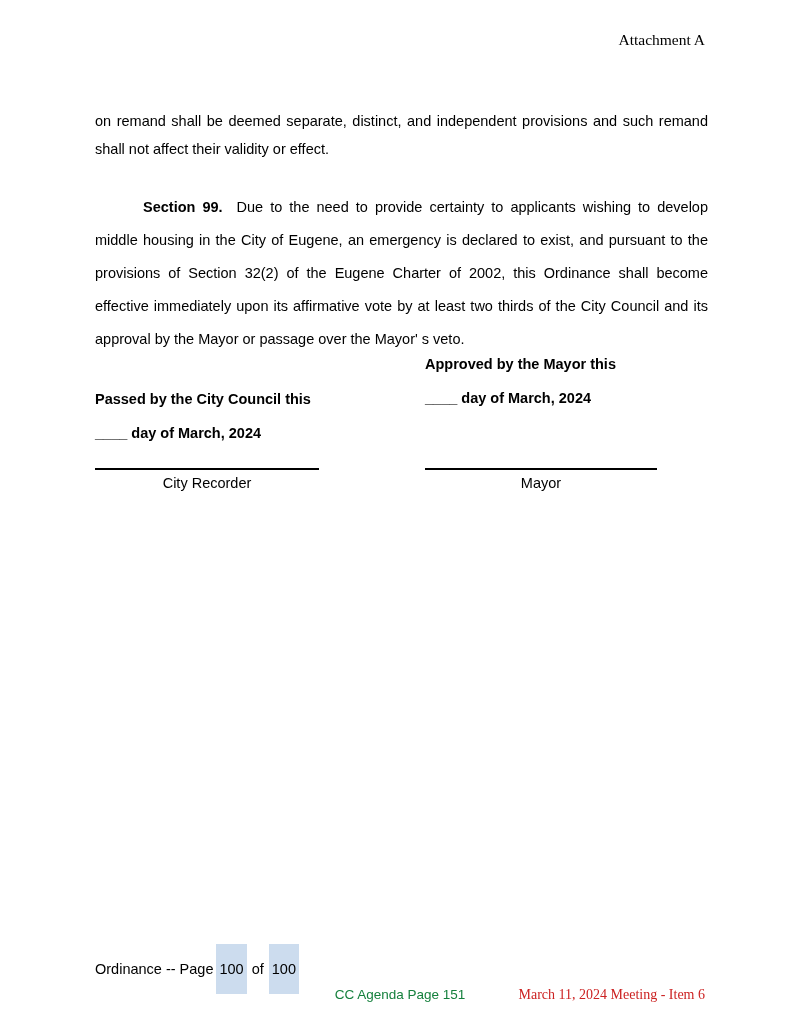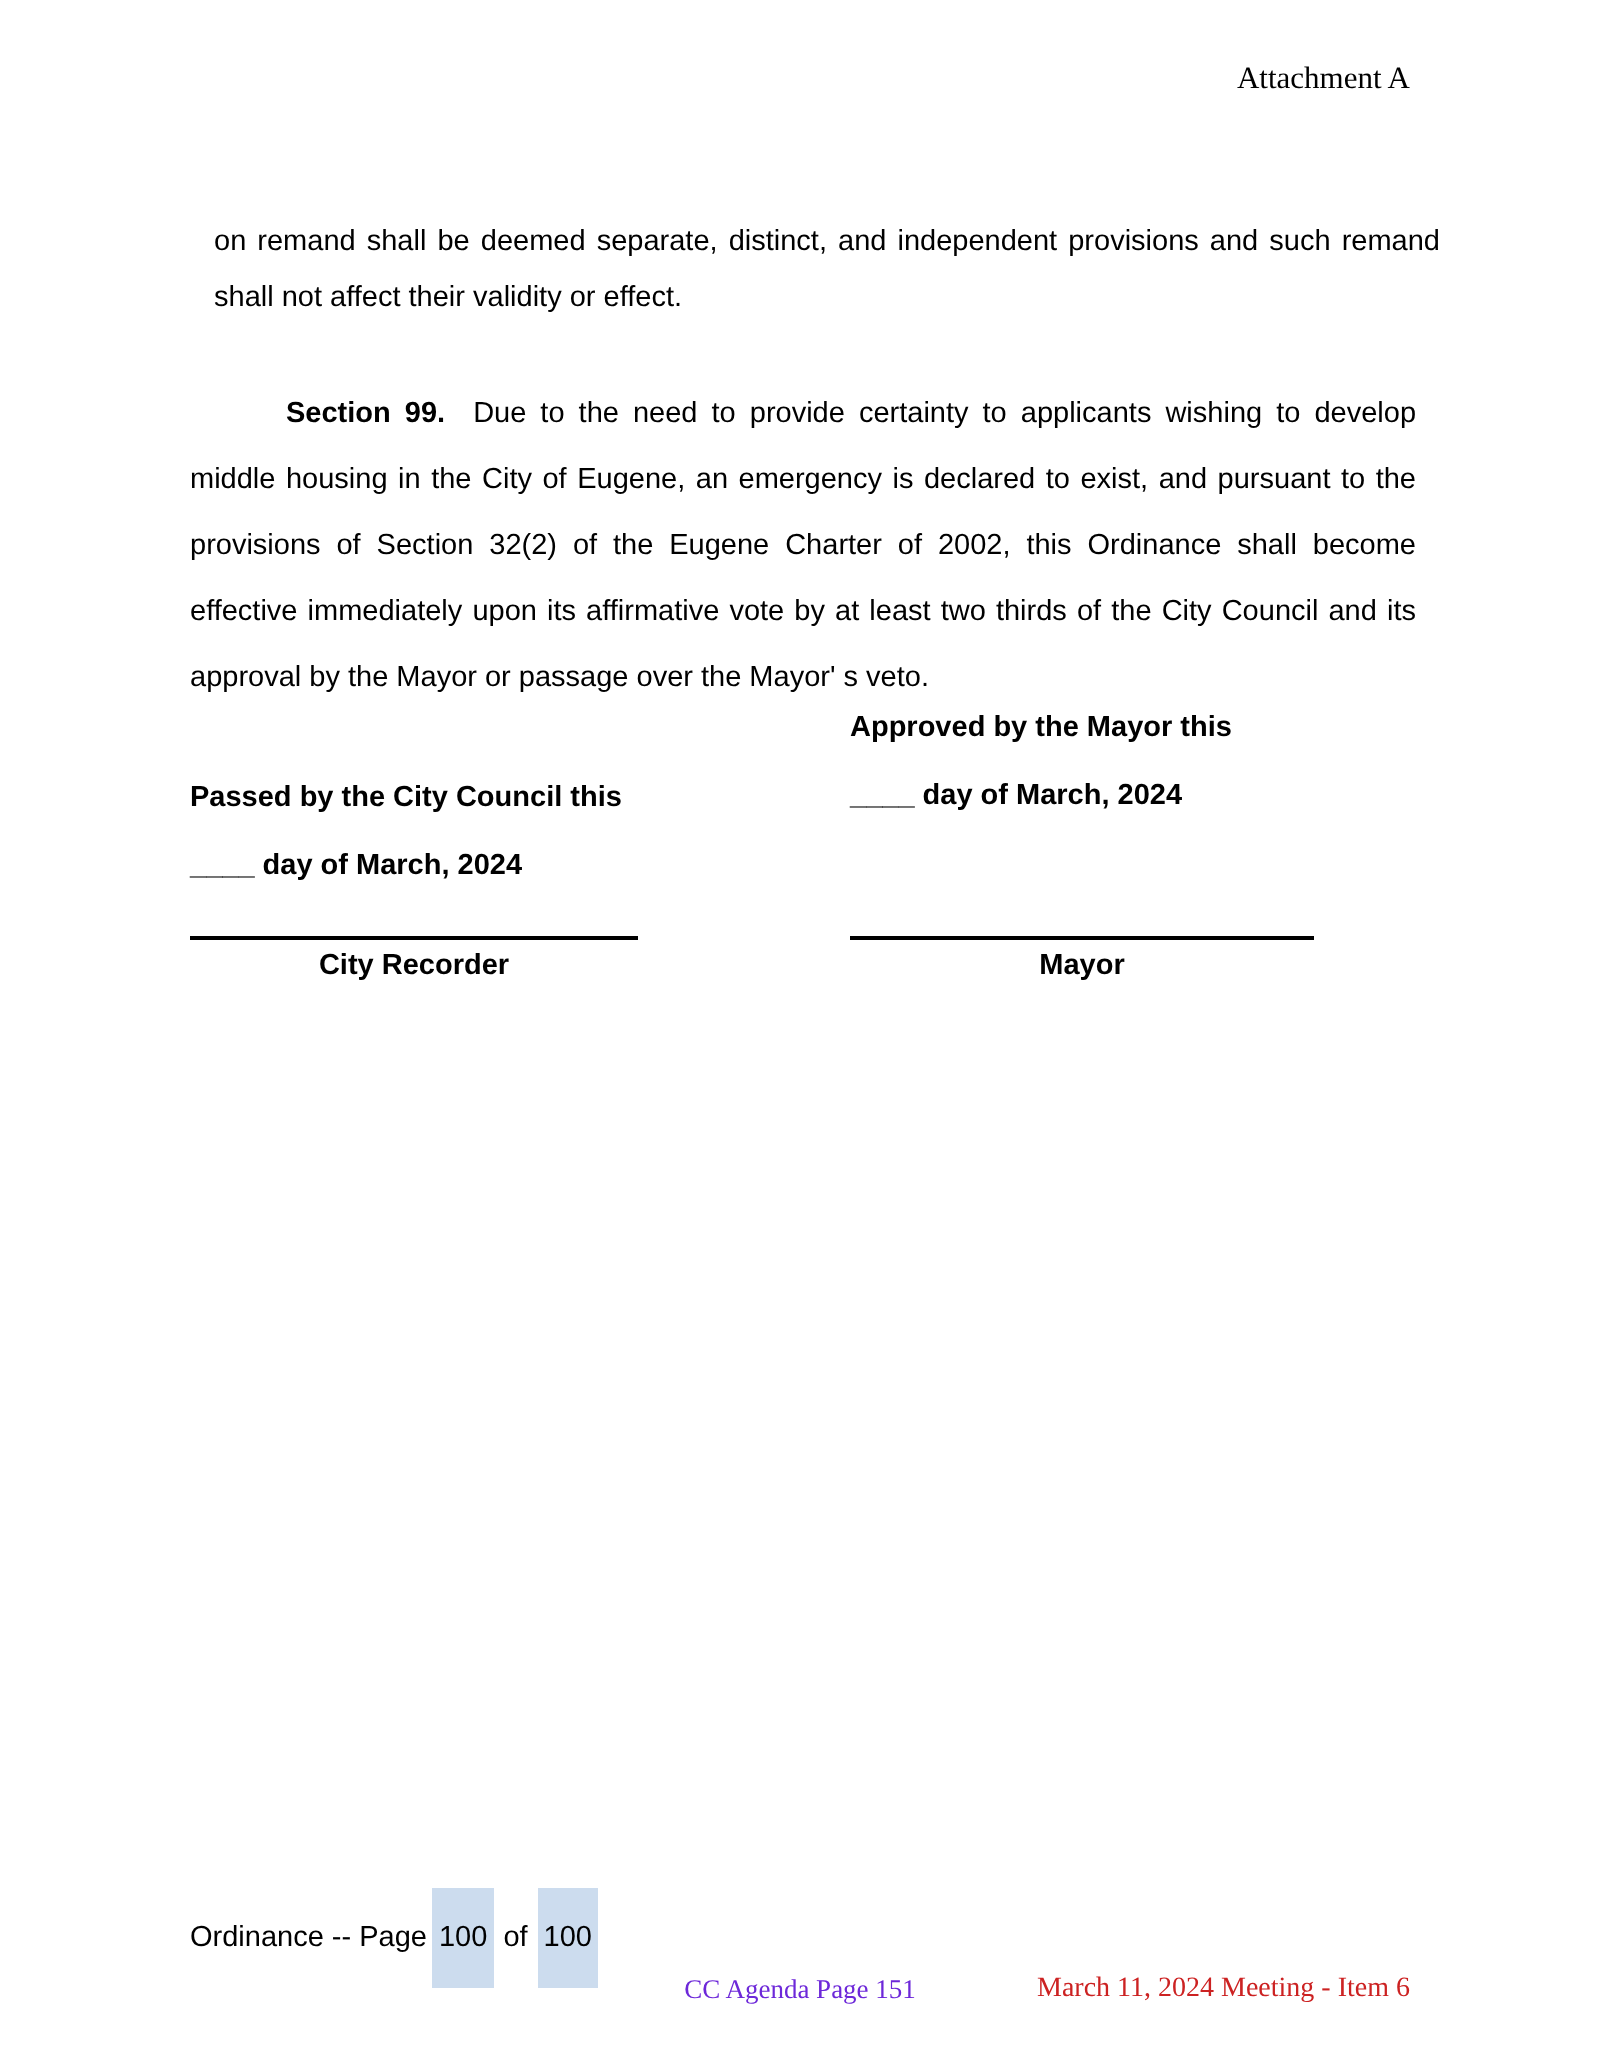--- a/index.html
+++ b/index.html
@@ -21,21 +21,21 @@
     right: 95px;
     font-family: "Liberation Serif", serif;
     font-size: 15.5px;
     color: #000;
   }
 
   
   .para-remand {
     position: absolute;
     top: 92px;
-    left: 107px;
+    left: 95px;
     width: 613px;
     font-size: 14.5px;
     line-height: 28px;
     text-align: justify;
   }
   .para-section {
     position: absolute;
     top: 176px;
     left: 95px;
     width: 613px;
@@ -60,21 +60,21 @@
   .sig-line-text { margin-bottom: 19px; line-height: 15px; }
 
   .sig-rule-block { position: absolute; top: 468px; }
   .sig-rule-block-left  { left: 95px;  width: 224px; }
   .sig-rule-block-right { left: 425px; width: 232px; }
   .sig-rule { border-bottom: 2px solid #000; height: 0; width: 100%; }
   .sig-title {
     margin-top: 5px;
     text-align: center;
     font-size: 14.5px;
-    font-weight: bold;
+    font-weight: normal;
   }
 
   
   .page-number-line {
     position: absolute;
     top: 961px;
     left: 95px;
     font-size: 14.5px;
   }
   .field-highlight {
@@ -84,23 +84,23 @@
   }
   .page-number-line .sep { margin: 0 2px; }
 
   
   .footer-center {
     position: absolute;
     top: 987px;
     left: 0;
     width: 100%;
     text-align: center;
-    font-family: Liberation Serif, serif;
+    font-family: Liberation Sans, sans-serif;
     font-size: 13.5px;
-    color: #6d28d9;
+    color: #15803d;
   }
   .footer-right {
     position: absolute;
     top: 987px;
     right: 95px;
     font-family: "Liberation Serif", serif;
     font-size: 14px;
     color: var(--footer-accent, #cc2222);
   }
 </style>

